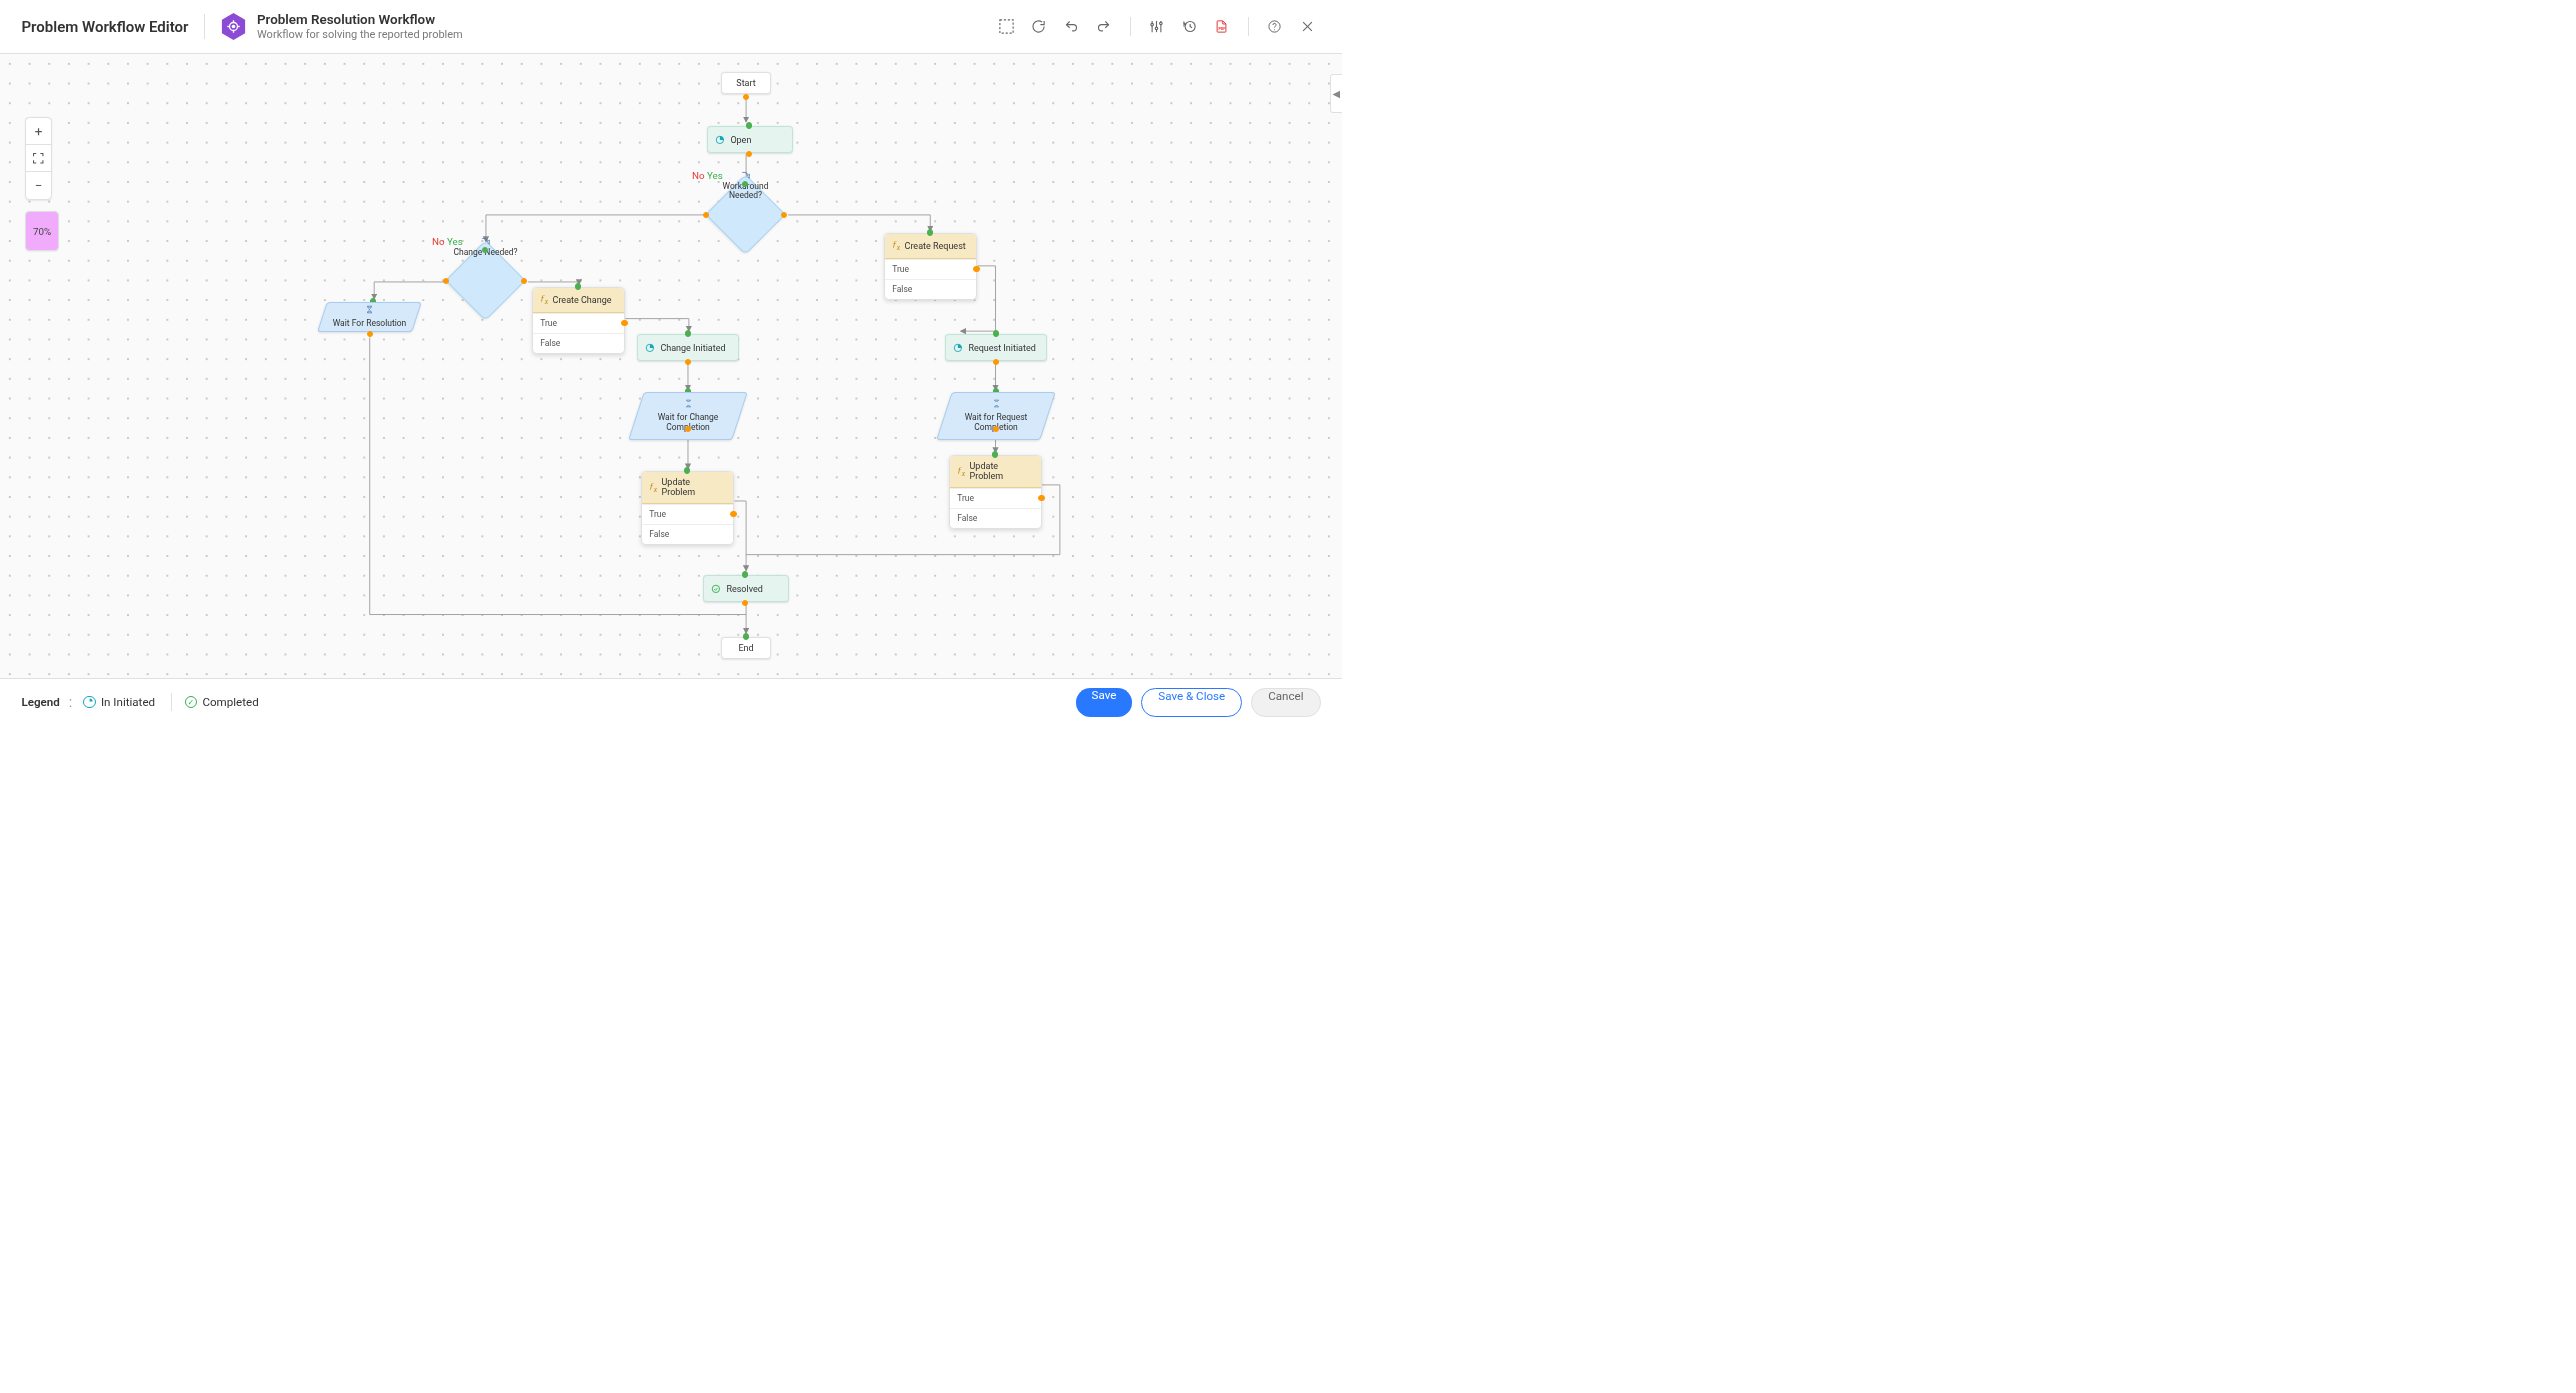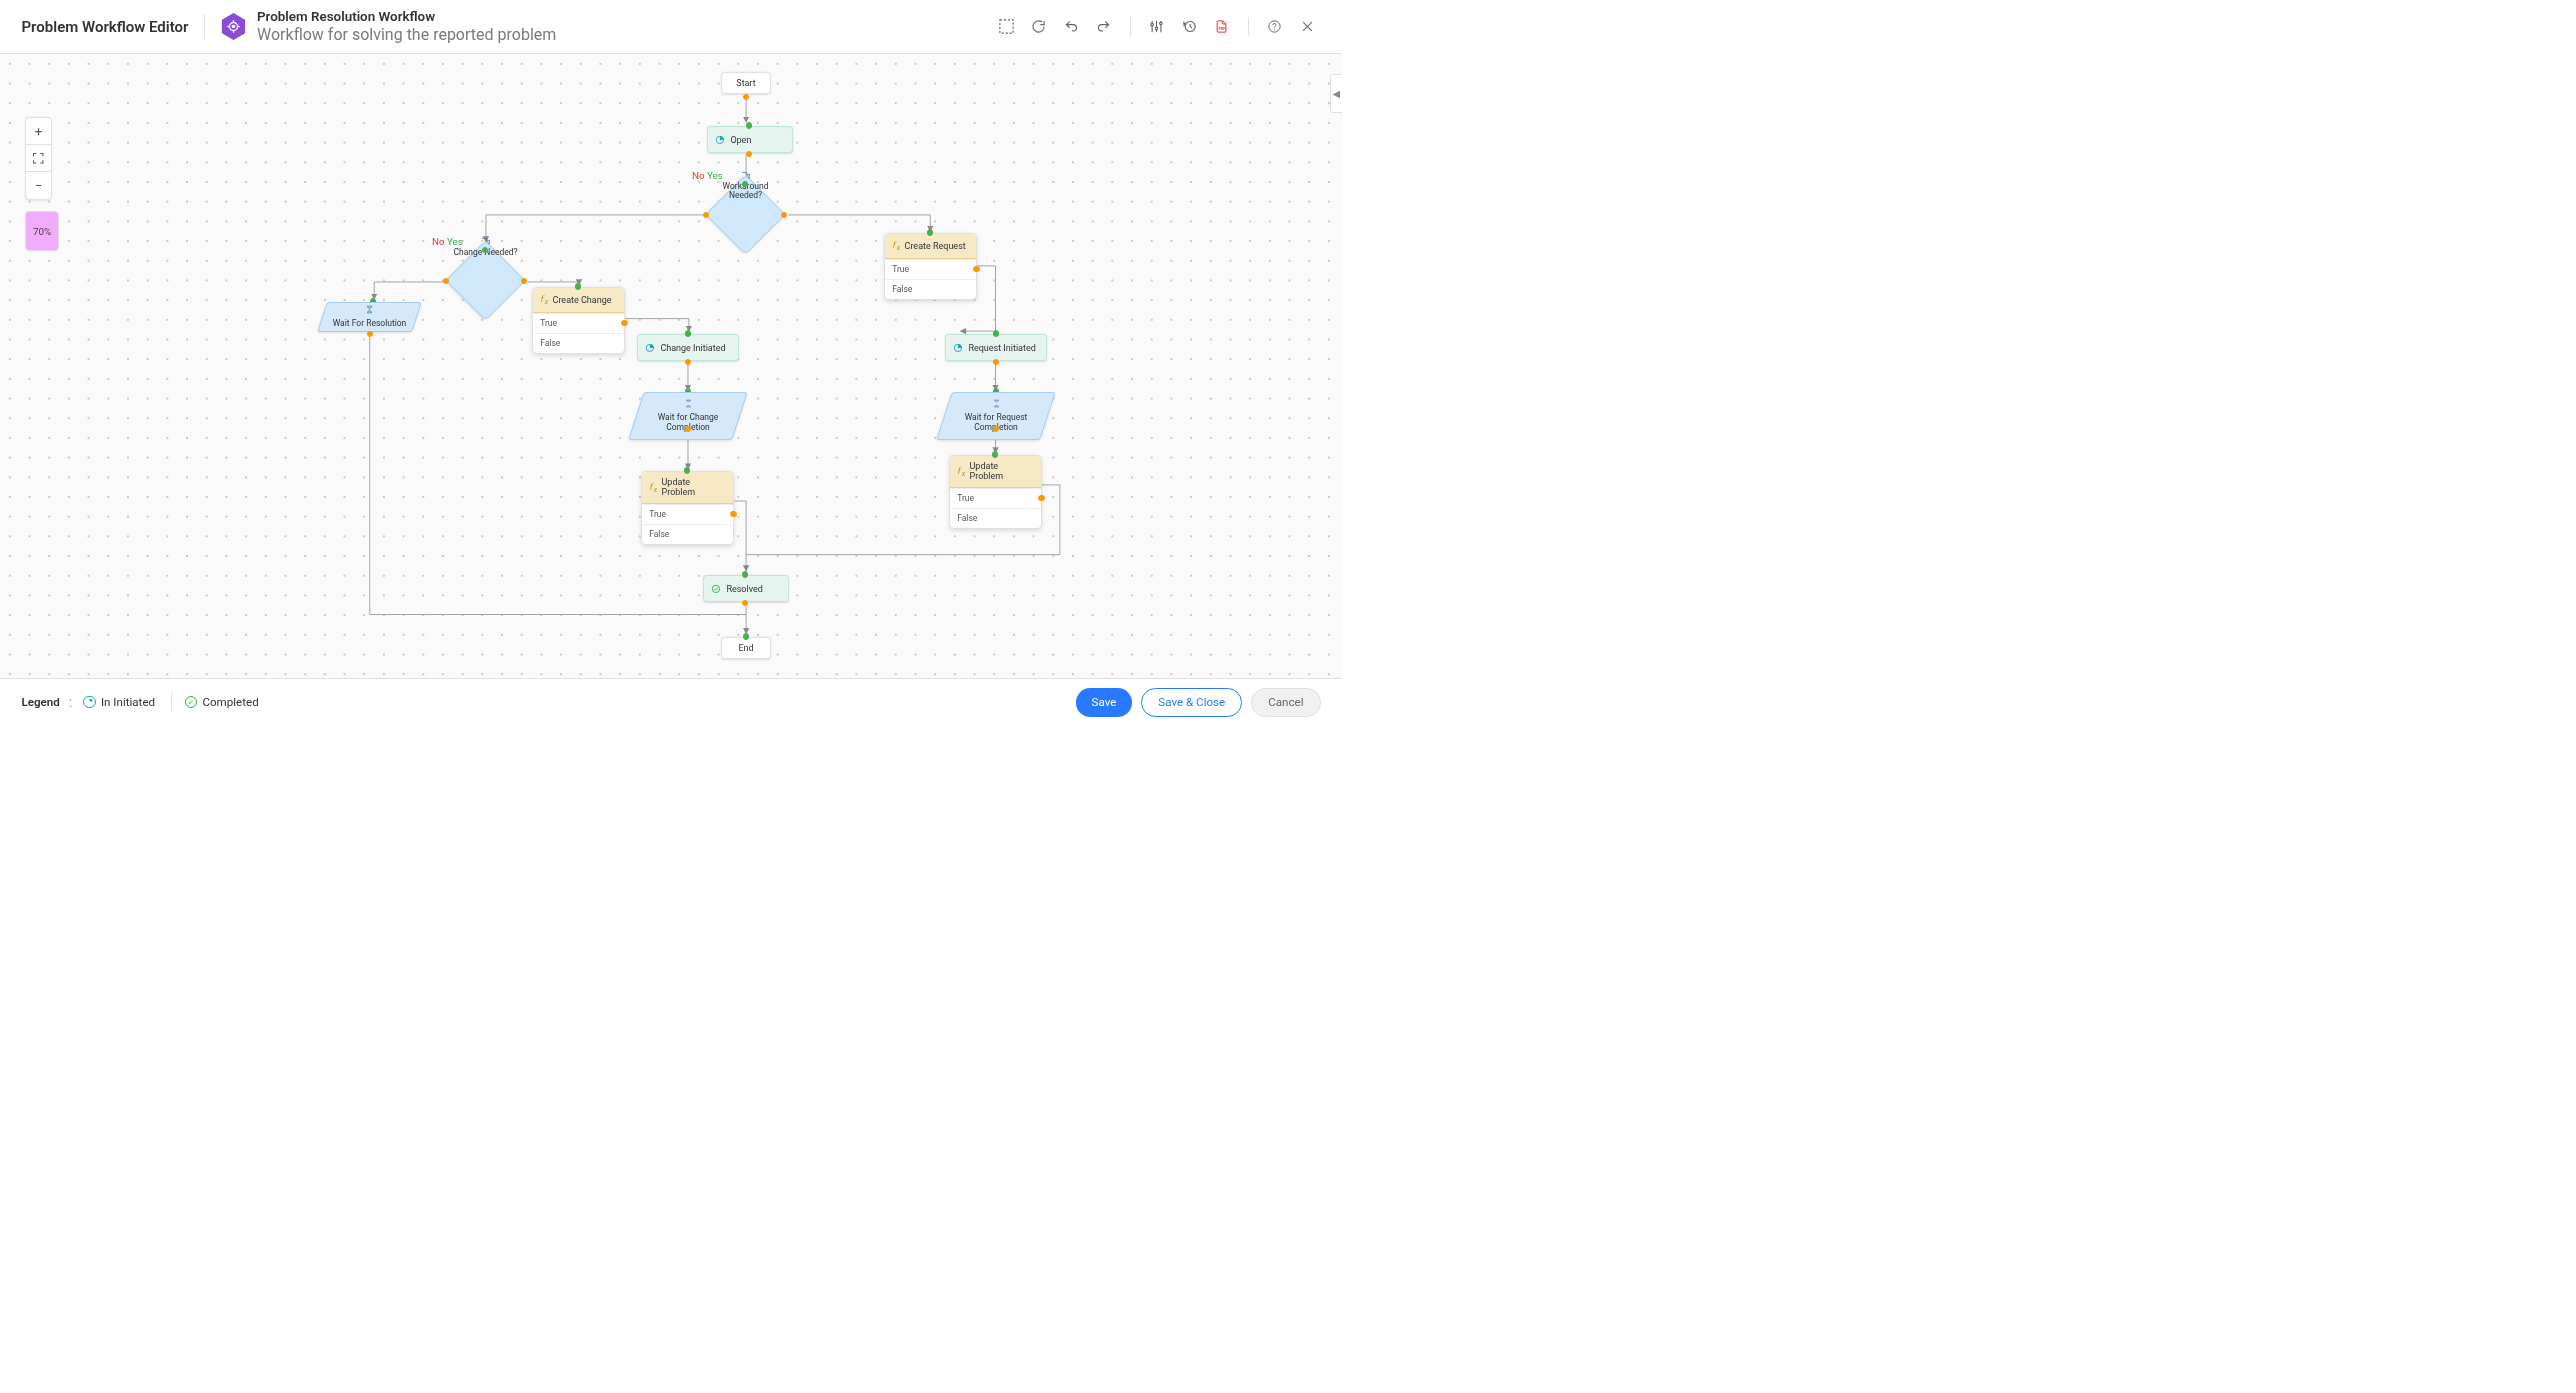--- a/index.html
+++ b/index.html
@@ -27,21 +27,21 @@
   * { box-sizing: border-box; }
   html, body { margin:0; padding:0; width:100%; height:100%; font-family:-apple-system,BlinkMacSystemFont,"Segoe UI",Roboto,Arial,sans-serif; color:var(--text); }
   body { display:flex; flex-direction:column; height:725px; width:1342px; overflow:hidden; background:#fff; }
 
   
   .header { display:flex; align-items:center; height:54px; padding:0 21.5px; border-bottom:0.9px solid var(--border); background:#fff; }
   .header .app-title { font-weight:600; font-size:15px; }
   .header .divider-v { width:0.9px; height:25px; background:var(--border); margin:0 16px; }
   .header .hex-icon { width:25px; height:29px; display:flex; align-items:center; justify-content:center; margin-right:10.7px; }
   .header .wf-title { font-weight:600; font-size:13.4px; }
-  .header .wf-sub { font-size:16px; color:var(--muted); margin-top:0.9px; }
+  .header .wf-sub { font-size:11px; color:var(--muted); margin-top:0.9px; }
   .header .spacer { flex:1; }
   .header .tb-btn { width:27px; height:27px; display:flex; align-items:center; justify-content:center; cursor:pointer; color:#666; border-radius:3.6px; }
   .header .tb-sep { width:0.9px; height:19.7px; background:var(--border); margin:0 7.2px; }
   .header .tb-group { display:flex; gap:5.4px; align-items:center; }
 
   
   .canvas-wrap { position:relative; flex:1; background:var(--bg); overflow:hidden; }
   .dots-bg { position:absolute; inset:0; background-image:radial-gradient(#c9c9c9 1.1px, transparent 1.1px); background-size:19.7px 19.7px; }
   .side-panel-handle { position:absolute; right:0; top:19.7px; width:12.5px; height:39px; background:#fff; border:0.9px solid var(--border); border-right:none; border-radius:3.6px 0 0 3.6px; display:flex; align-items:center; justify-content:center; color:#888; font-size:9.8px; cursor:pointer; }
 
@@ -91,21 +91,21 @@
   .wait .ic { color:#5c83b5; }
 
   
   .footer { height:47px; border-top:0.9px solid var(--border); display:flex; align-items:center; padding:0 21.5px; background:#fff; }
   .legend-label { font-weight:600; font-size:11.6px; margin-right:9px; }
   .legend-colon { margin-right:10.7px; color:#999; }
   .leg-item { display:flex; align-items:center; gap:5.4px; font-size:11.6px; margin-right:16px; }
   .leg-item .dot { width:12.5px; height:12.5px; border-radius:50%; border:1.3px solid; display:flex; align-items:center; justify-content:center; font-size:8px; }
   .leg-sep { width:0.9px; height:18px; background:var(--border); margin:0 12.5px 0 0; }
   .footer .spacer { flex:1; }
-  .btn { height:29px; padding:0 16px; border-radius:14.3px; font-size:11.6px; display:flex; align-items:center; cursor:pointer; margin-left:9px; }
+  .btn { height:29px; padding:0 16px; border-radius:14.3px; font-size:11.6px; display:flex; cursor:pointer; margin-left:9px; }
   .btn.primary { background:var(--blue); color:#fff; border:none; }
   .btn.outline { background:#fff; color:var(--blue); border:0.9px solid var(--blue); }
   .btn.muted { background:#f1f1f1; color:#666; border:0.9px solid var(--border); }
 
   .icon-small svg { display:block; }
 </style>
 </head>
 <body>
 
 <div class="header">

